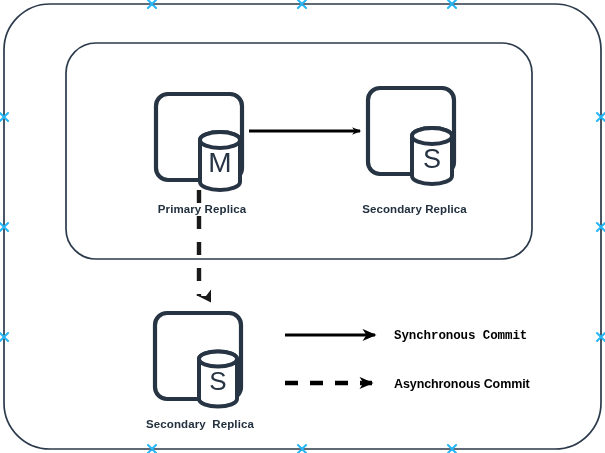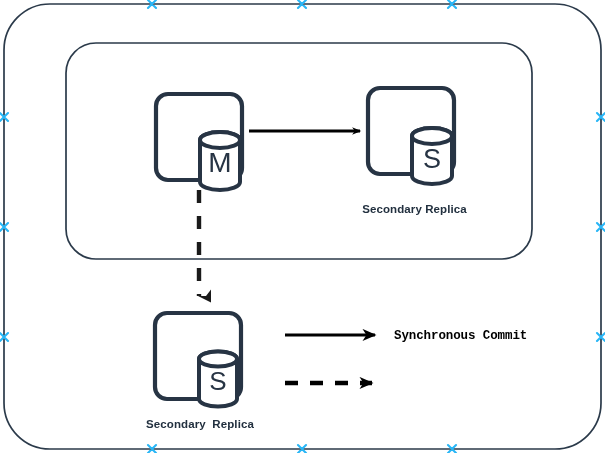--- a/index.html
+++ b/index.html
@@ -155,21 +155,23 @@
         </g>
       <g>
           <path d="M597,231 l8,-8 M597,223 l8,8"></path>
         </g>
       <g>
           <path d="M597,341 l8,-8 M597,333 l8,8"></path>
         </g>
     </g>
   </svg>
 
+  <div class="node-label" id="label-primary-replica">Primary Replica</div>
 
   <div class="node-label" id="label-secondary-replica-top">Secondary Replica</div>
 
   <div class="node-label" id="label-secondary-replica-bottom">Secondary  Replica</div>
 
   <div class="legend-label" id="legend-sync-label">Synchronous Commit</div>
 
+  <div class="legend-label" id="legend-async-label">Asynchronous Commit</div>
 
 </div>
 
 </body></html>

